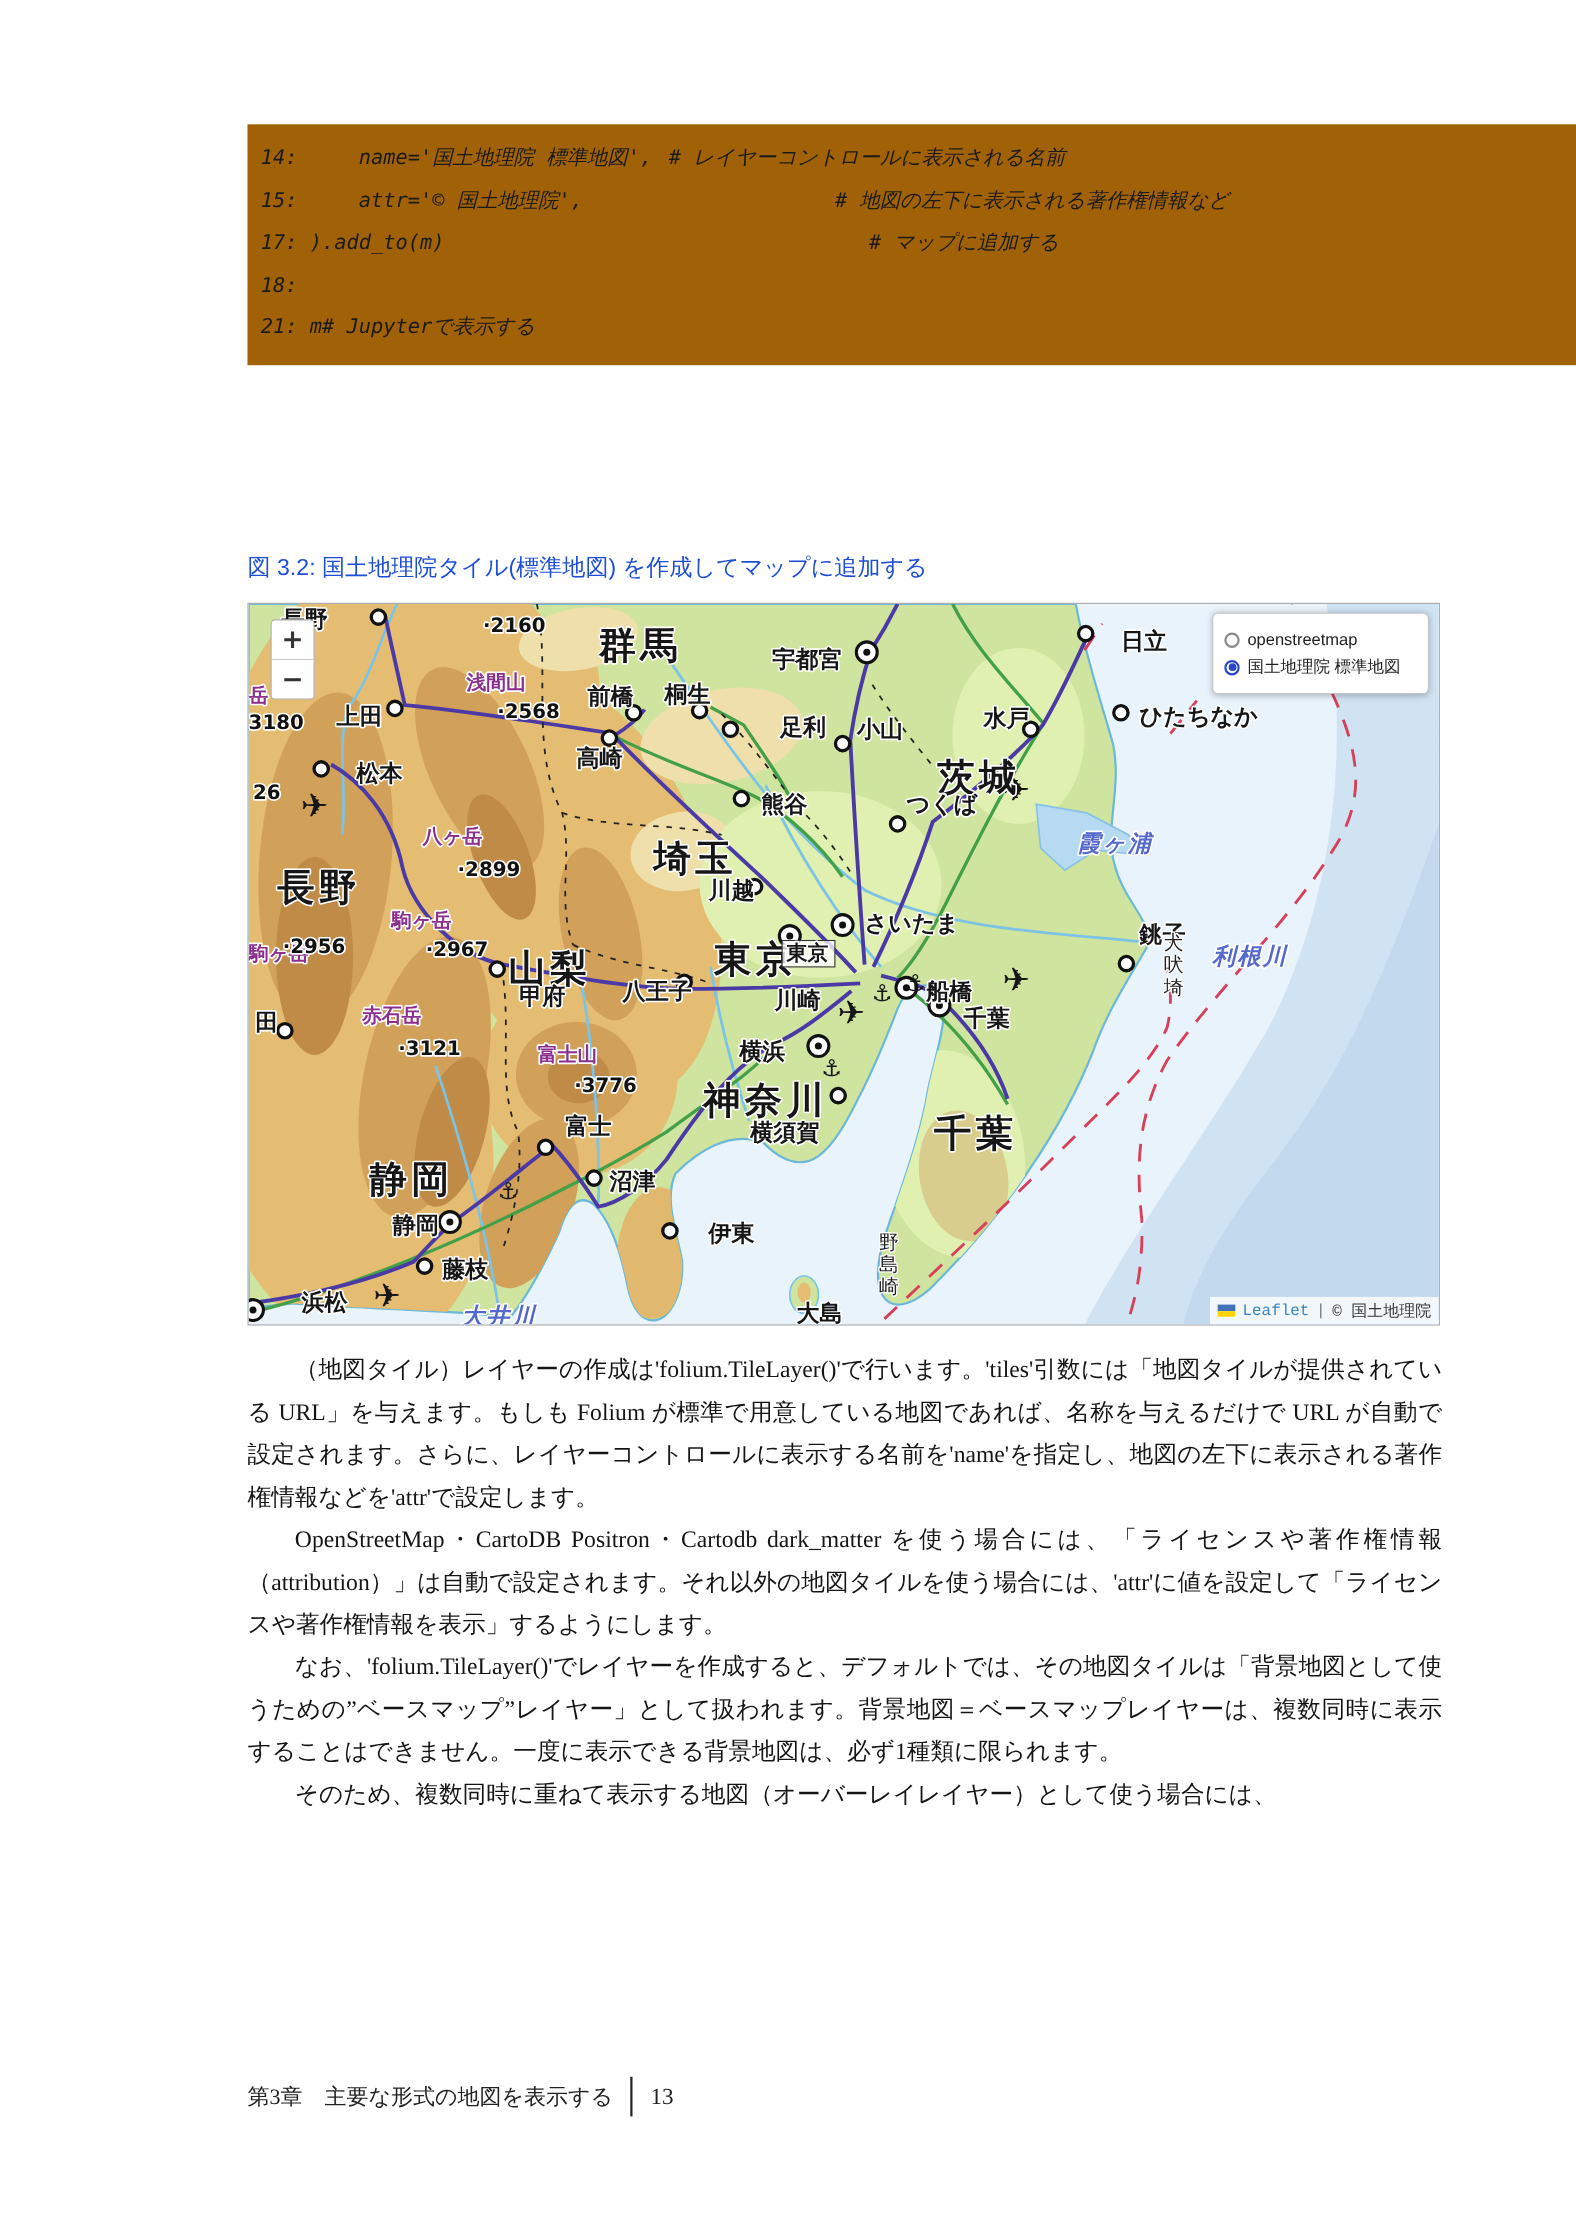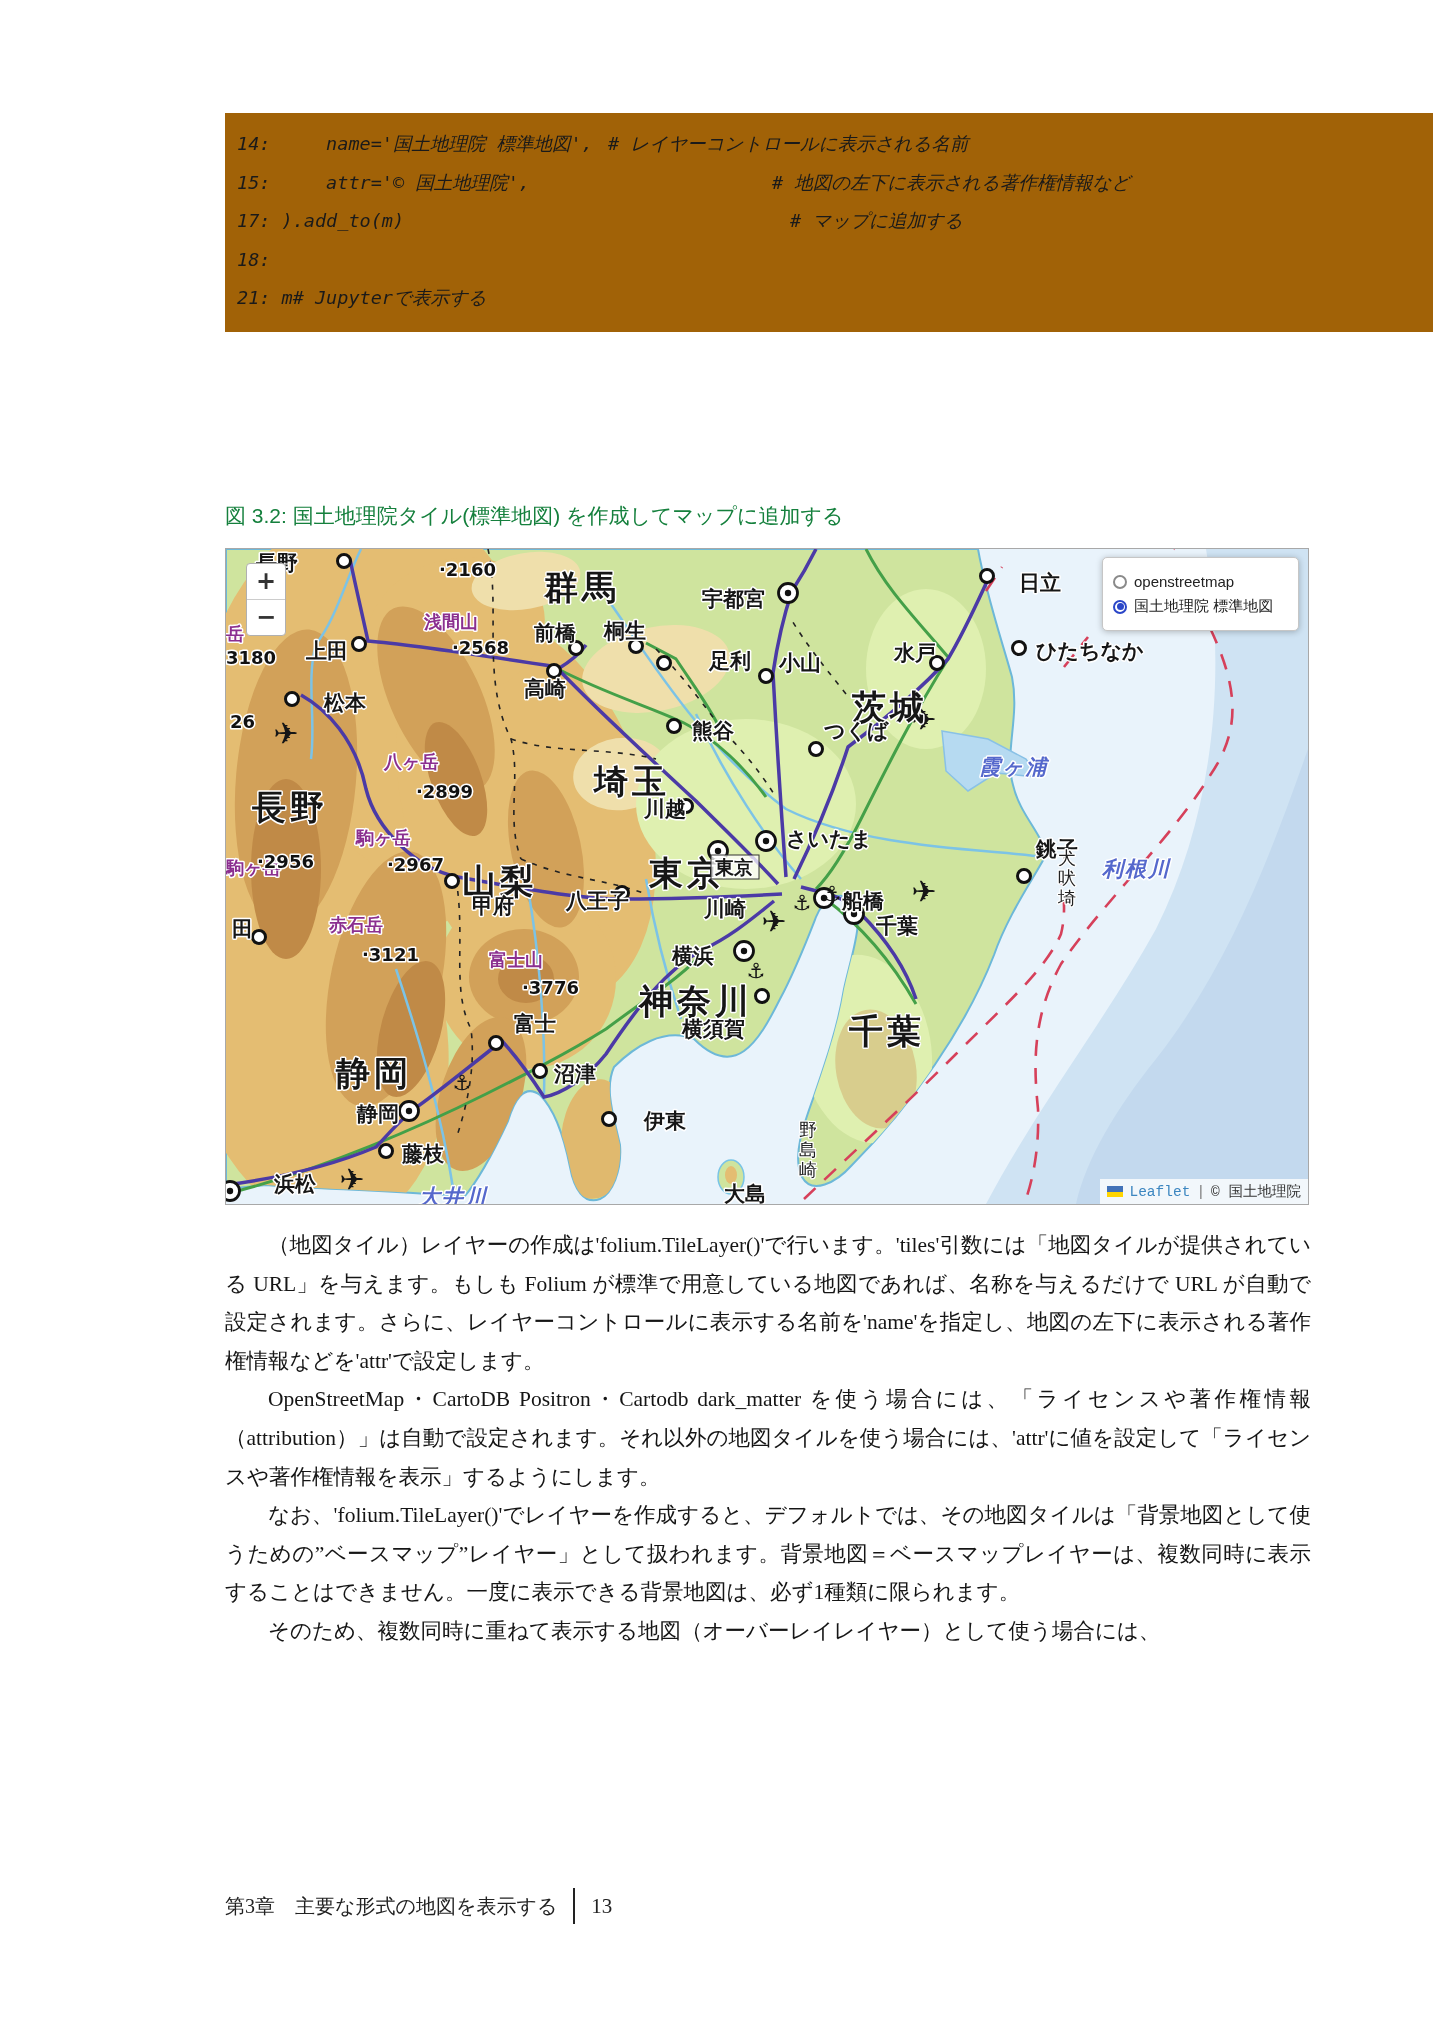--- a/index.html
+++ b/index.html
@@ -6,28 +6,28 @@
   .page{position:relative;width:1433px;height:2024px;background:#fff;overflow:hidden;
         font-family:"Liberation Serif","DejaVu Serif",serif;color:#111;}
 
   
   .codeblock{position:absolute;left:225px;top:113px;width:1251px;background:#a16207;
              padding:12px 0 14px 12px;box-sizing:border-box;
              font-family:"DejaVu Sans Mono","Liberation Mono",monospace;font-size:18.5px;color:#1a1a1a;font-style:italic;}
   .cl{position:relative;height:38.5px;line-height:38.5px;white-space:pre;}
   .cl .cmt{position:absolute;top:0;white-space:pre;}
   .cl:nth-child(1) .cmt{left:371px}
-  .cl:nth-child(2) .cmt{left:535px}
+  .cl:nth-child(2) .cmt{left:522px}
   .cl:nth-child(3) .cmt{left:553px}
   .cl:nth-child(4) .cmt{left:575px}
   .cl:nth-child(6) .cmt{left:475px}
   .cl:nth-child(8) .cmt{left:625px}
 
   
-  .caption{position:absolute;left:225px;top:502px;font-size:21px;color:#15803d;
+  .caption{position:absolute;left:225px;top:502px;font-size:21px;color:#1d4ed8;
            font-family:"Liberation Sans","DejaVu Sans",sans-serif;}
 
   
   .mapframe{position:absolute;left:225px;top:548px;width:1082px;height:655px;border:1px solid #a8a8a8;
             overflow:hidden;background:#e9f3fb;}
   .mapframe svg{display:block}
   .mapframe svg text{font-family:"DejaVu Sans","Liberation Sans",sans-serif;
             paint-order:stroke;stroke:#ffffff;stroke-width:3px;stroke-linejoin:round;fill:#161616;}
   .mapframe svg text.pref{font-size:34px;font-weight:700;letter-spacing:4px;}
   .mapframe svg text.city{font-size:21px;font-weight:600;}

